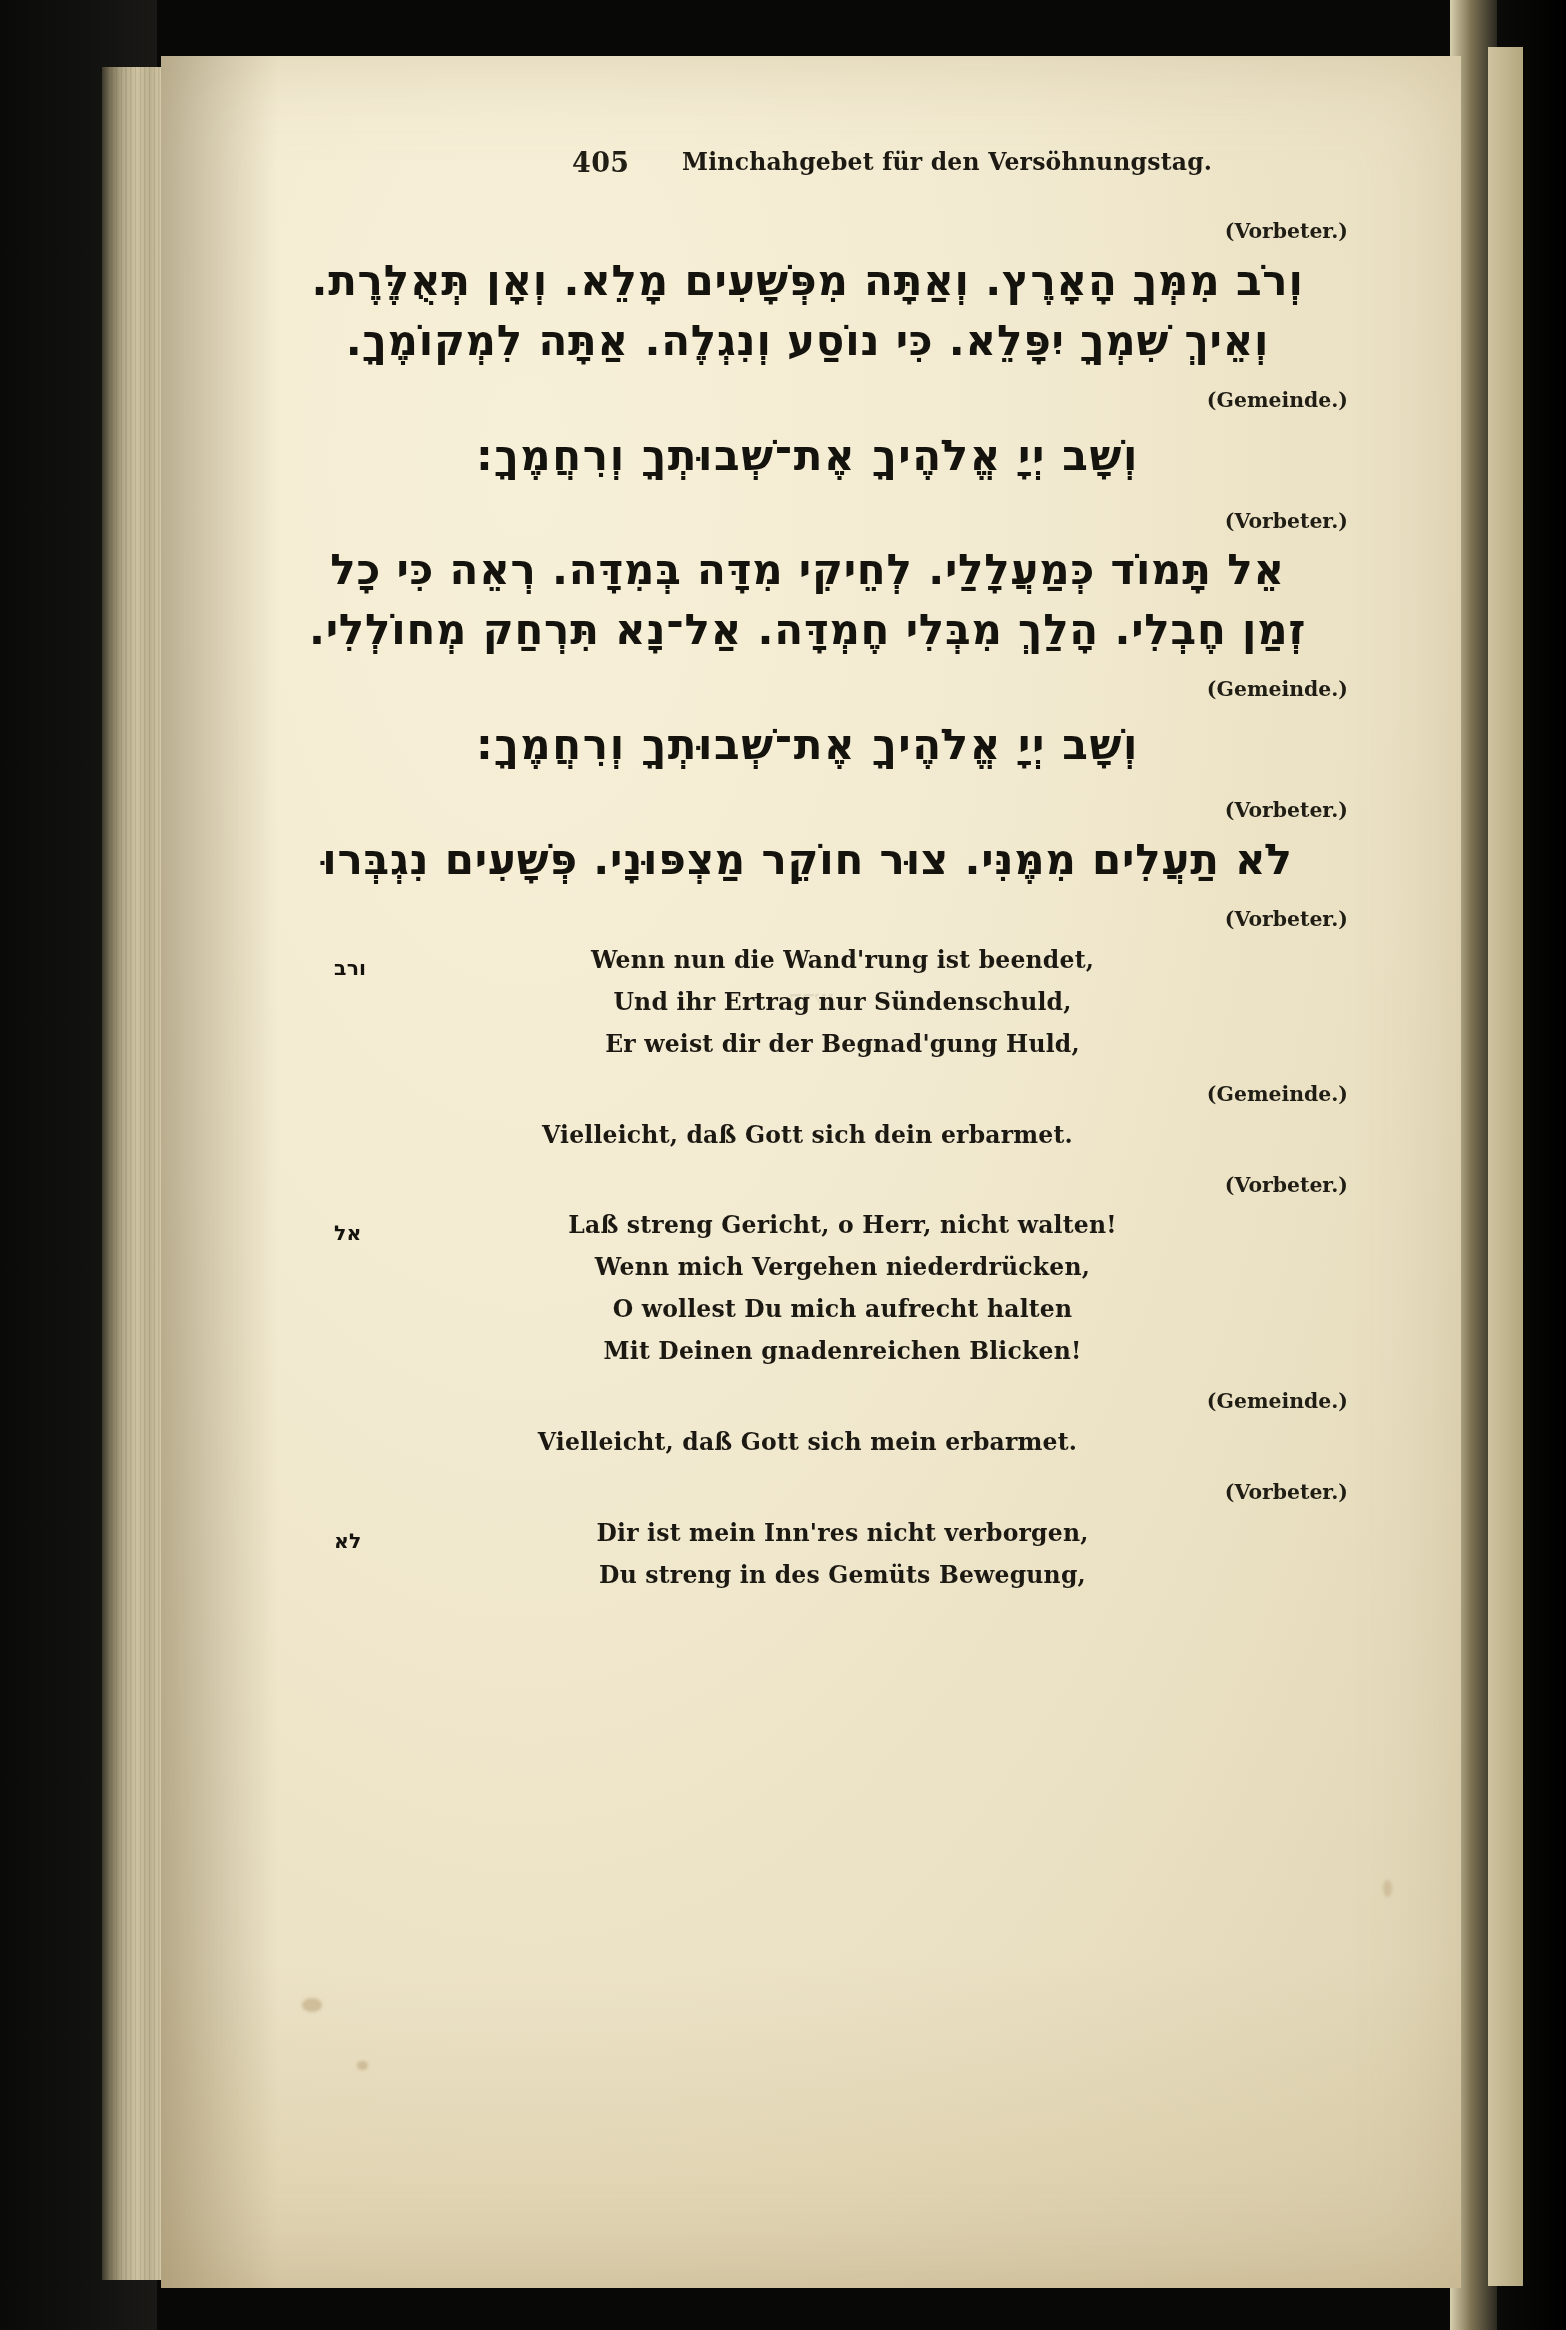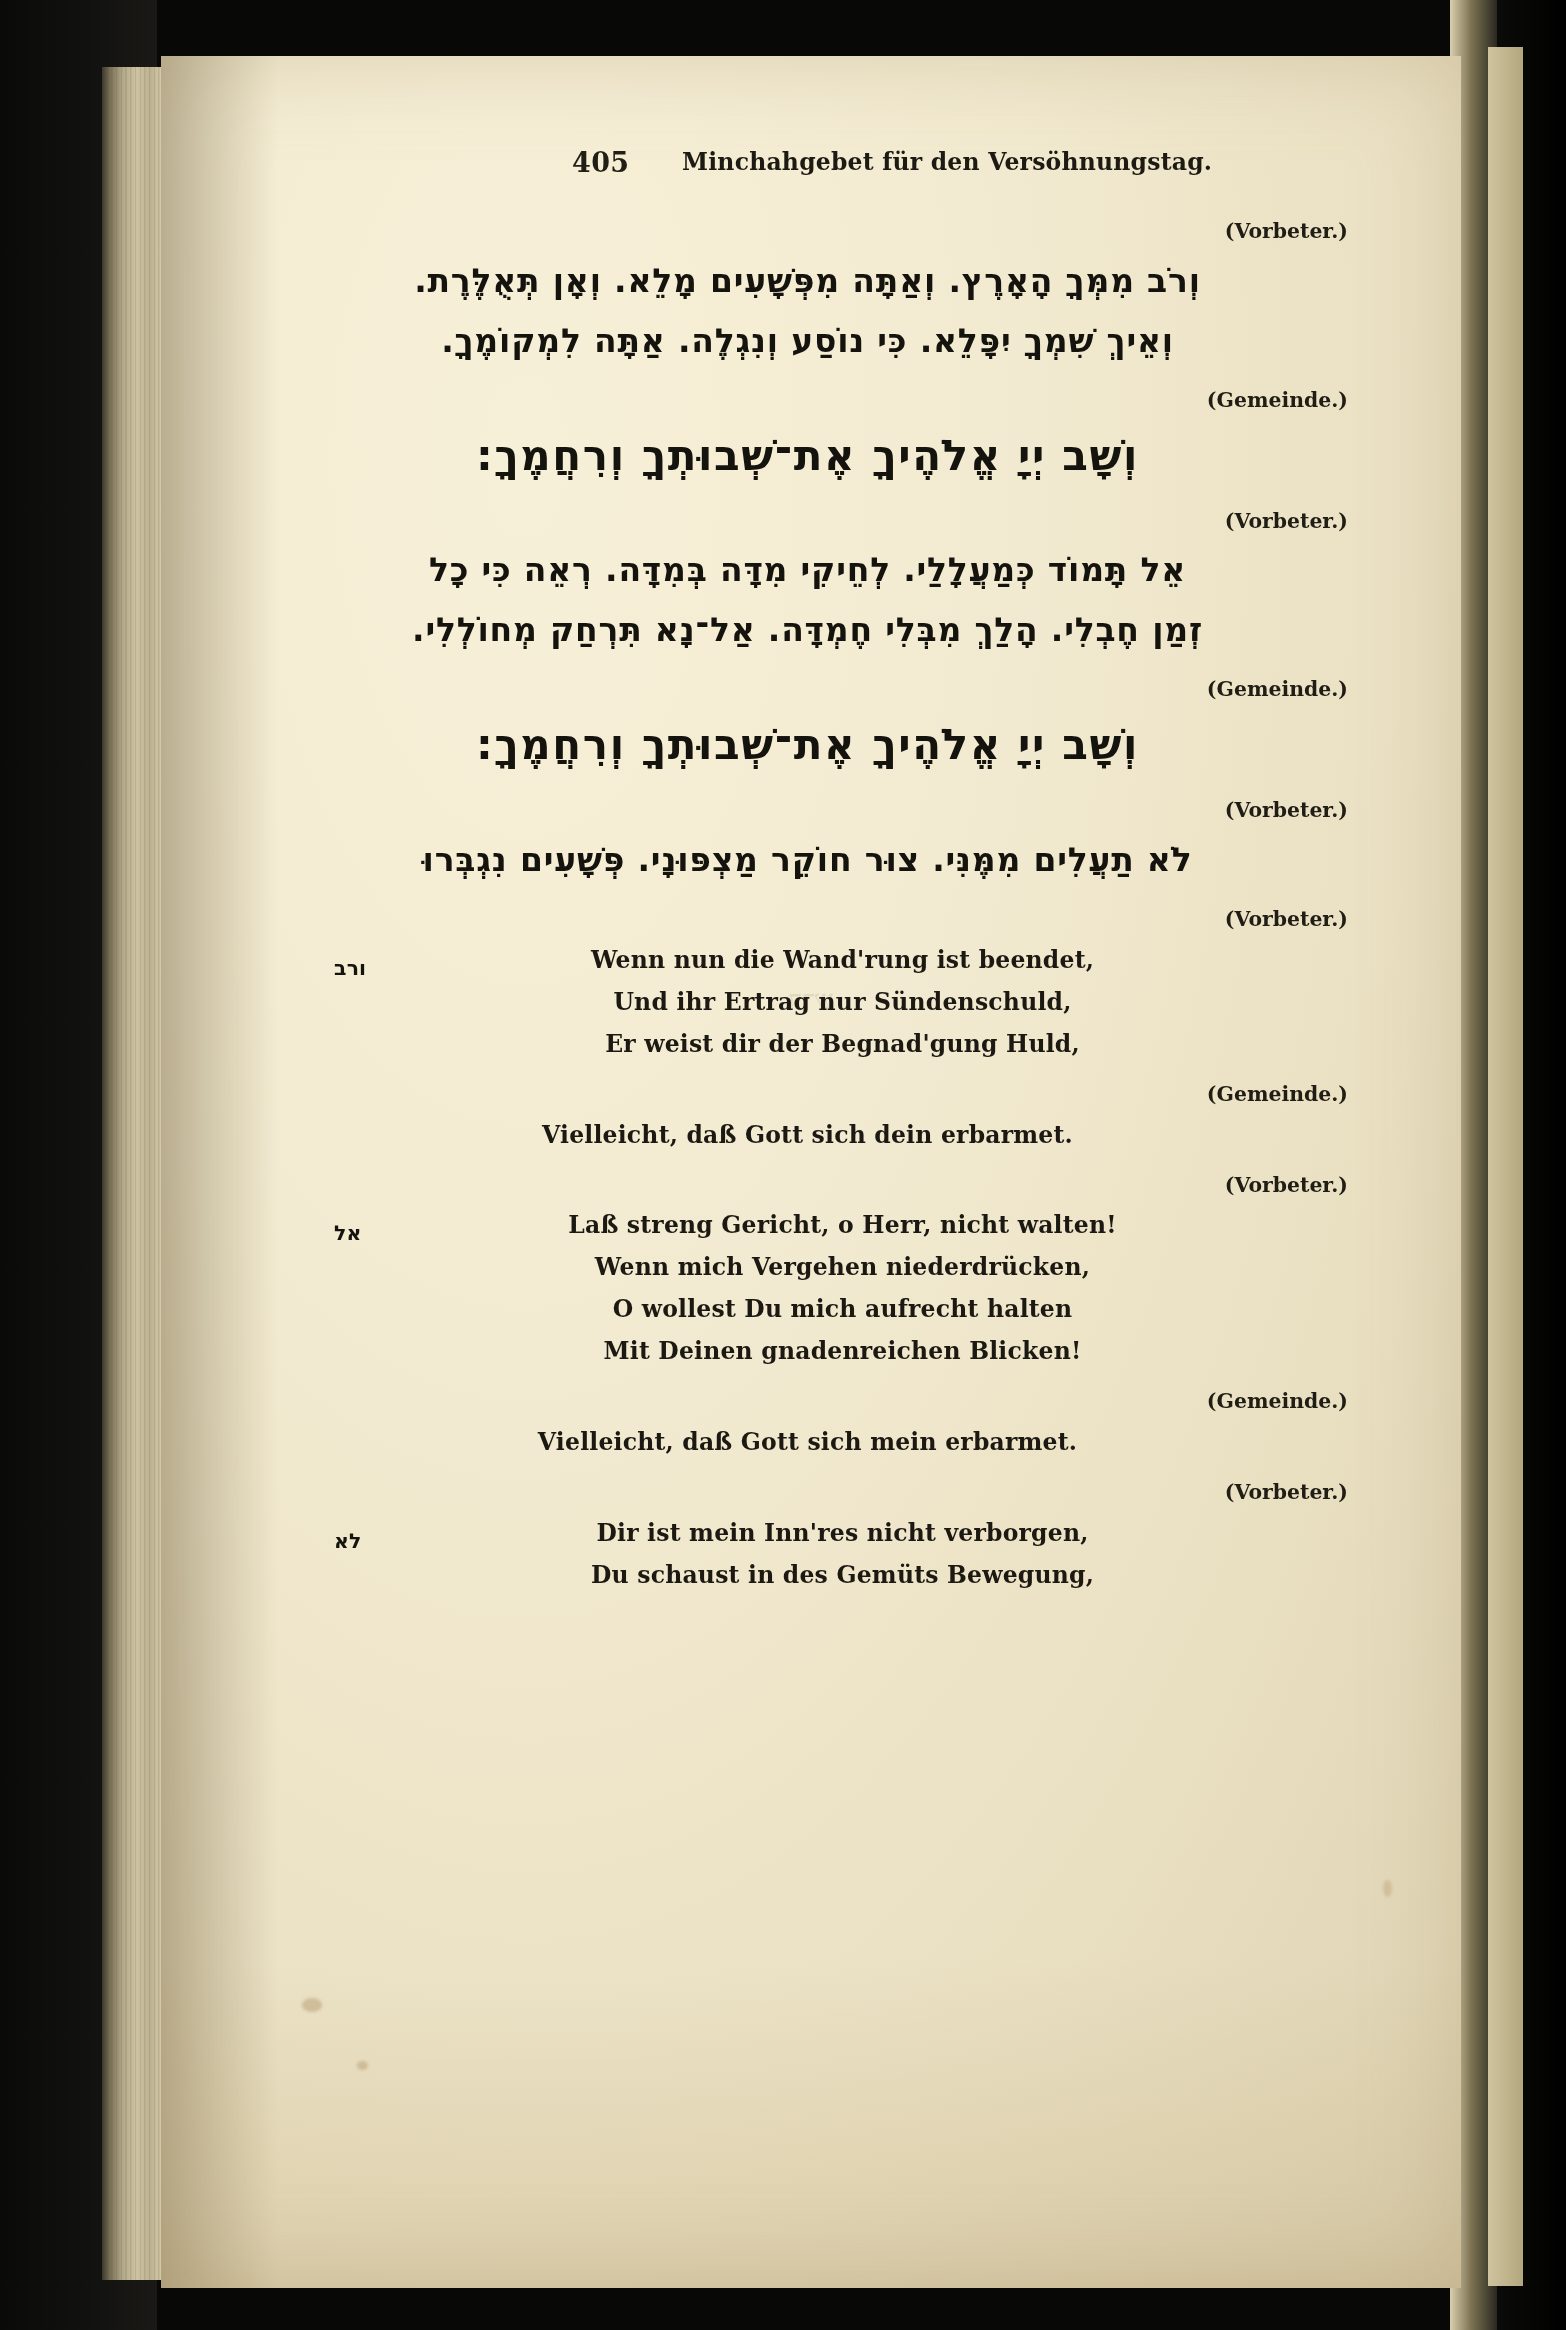--- a/index.html
+++ b/index.html
@@ -164,21 +164,21 @@
   }
 
   .hebrew {
     direction: rtl;
     text-align: center;
     font-family: "DejaVu Sans", sans-serif;
     color: #15130d;
     font-weight: 700;
   }
   .heb-small {
-    font-size: 33px;
+    font-size: 42px;
     line-height: 60px;
     letter-spacing: 0.8px;
   }
   .heb-large {
     font-size: 42px;
     line-height: 72px;
     letter-spacing: 1.6px;
   }
 
   .german-block {
@@ -294,19 +294,19 @@
         <div class="rubric">(Gemeinde.)</div>
         <div class="gline">Vielleicht, daß Gott sich mein erbarmet.</div>
       </div>
 
       <div>
         <div class="rubric">(Vorbeter.)</div>
         <div class="gline indent-left">
           <span class="cue">לא</span>
           <span>Dir ist mein Inn'res nicht verborgen,</span>
         </div>
-        <div class="gline indent-left">Du schaust in des Gemüts Bewegung,</div>
+        <div class="gline indent-left">Du streng in des Gemüts Bewegung,</div>
       </div>
 
     </div>
   </div>
 </div>
 
 
 </body></html>

